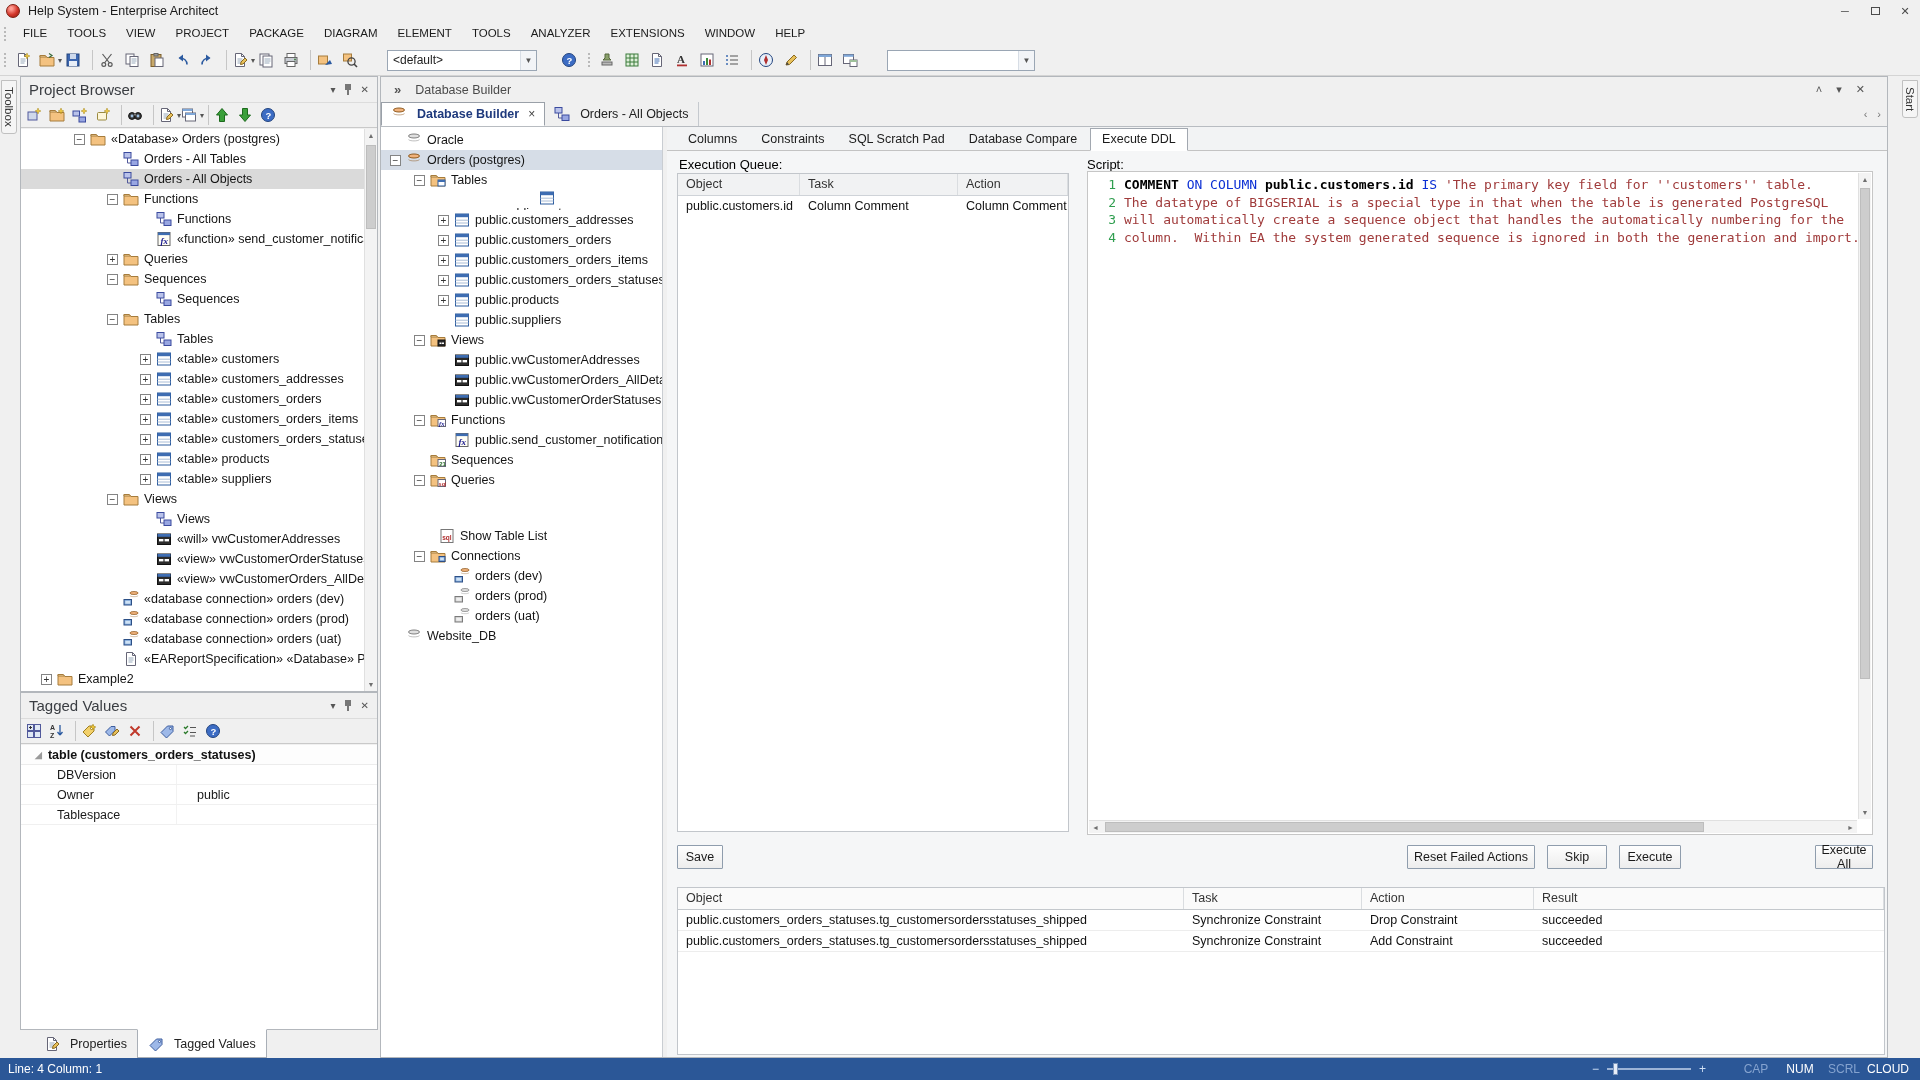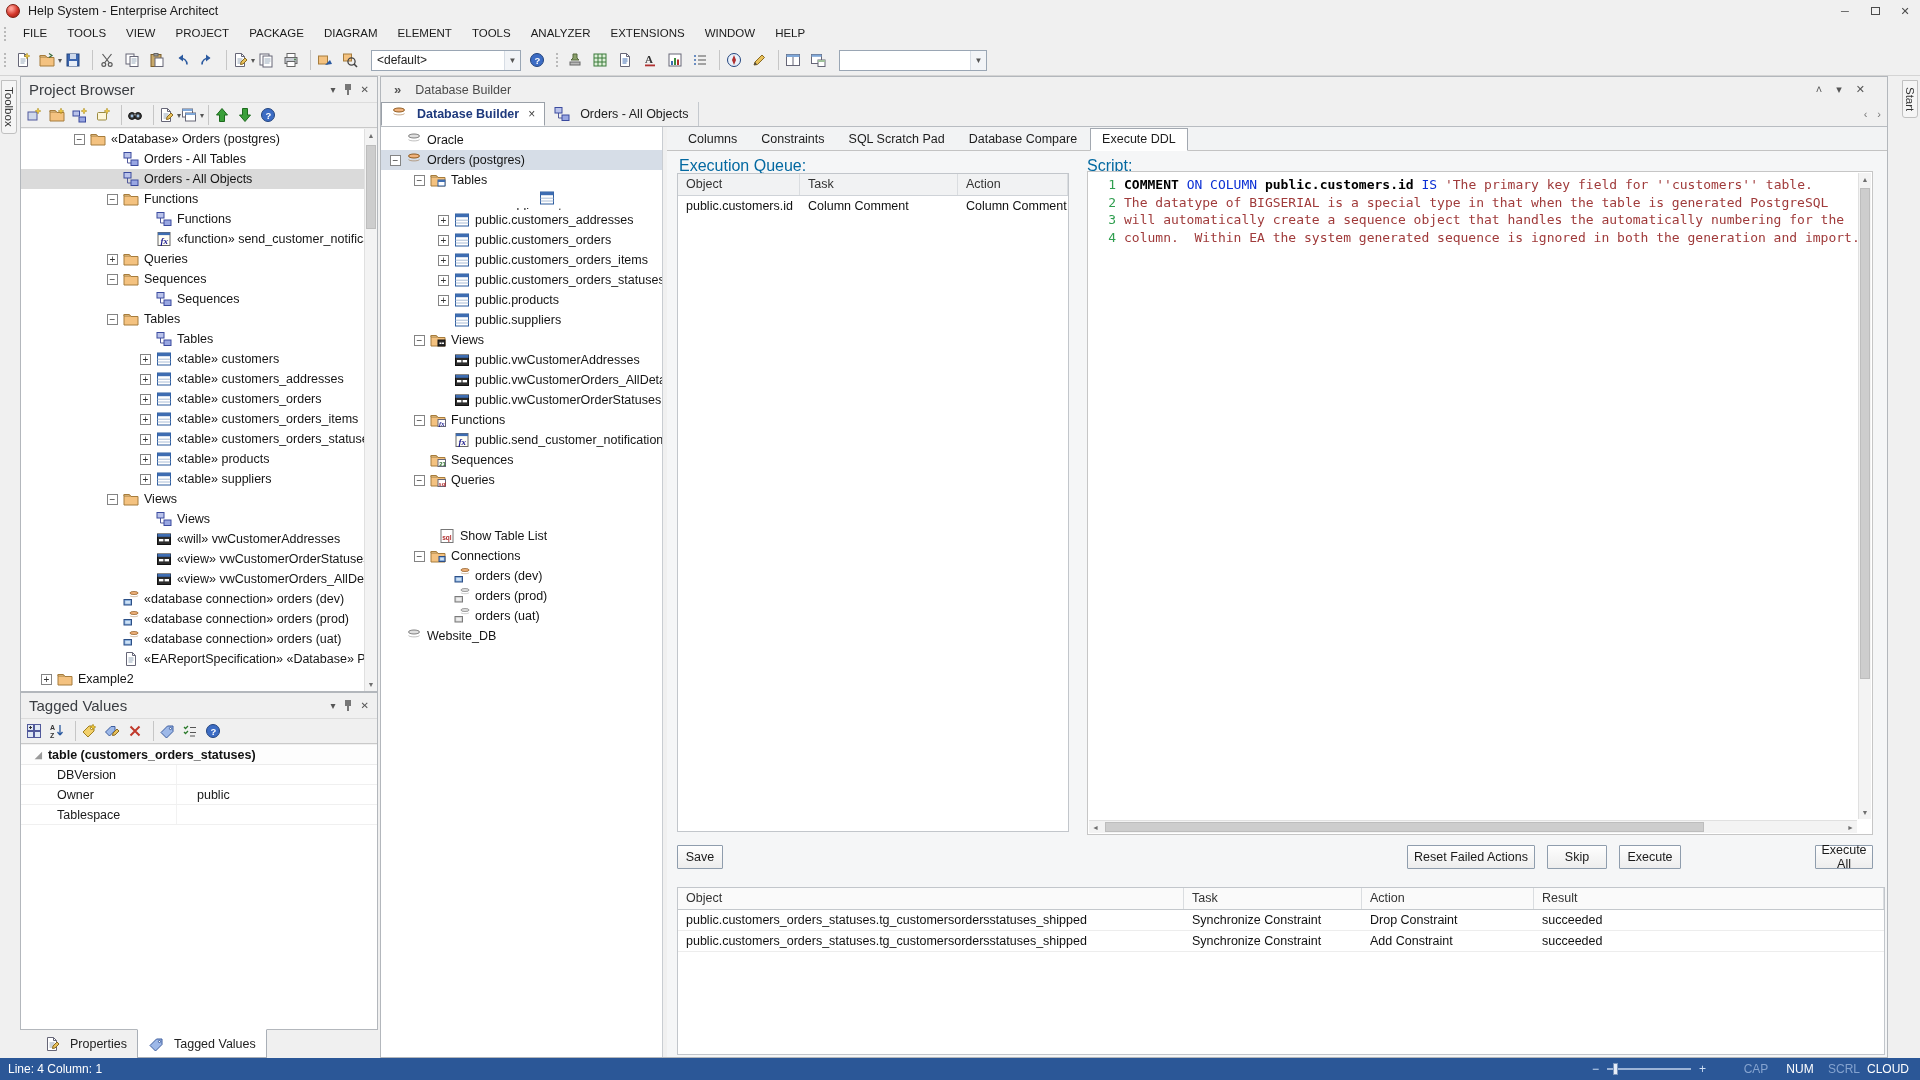--- a/index.html
+++ b/index.html
@@ -22,21 +22,21 @@
   .drag-dots { width:5px; height:14px; border-left:2px dotted #b9b9b9; margin:0 4px; }
   .menu-item { padding:0 10px; line-height:23px; color:#1c1c1c; }
 
   #toolbar { position:absolute; left:0; top:45px; width:1920px; height:31px; background:#f0f0f0;
     border-bottom:1px solid #d4d4d4; display:flex; align-items:center; }
   .tb-sep { width:1px; height:20px; background:#c6c6c6; margin:0 4px; }
   .tb-btn { width:25px; height:24px; display:flex; align-items:center; justify-content:center; }
   .tb-btn svg, .icn svg { width:16px; height:16px; display:block; }
   .tb-drop { font-size:8px; color:#555; margin-left:-2px; }
   .combo { height:21px; background:#fff; border:1px solid #9aa6b4; display:flex; align-items:center;
-    font-size:12px; color:#222; margin:0 6px; }
+    font-size:12px; color:#222; margin:0 22px; }
   .combo .ctext { flex:1; padding:0 5px; white-space:nowrap; overflow:hidden; }
   .combo .carrow { width:16px; height:100%; display:flex; align-items:center; justify-content:center;
     font-size:8px; color:#555; border-left:1px solid #d7dde5; background:#f2f4f7; }
 
   
   .vtab { position:absolute; writing-mode:vertical-rl; font-size:11.5px; color:#333;
     background:#f5f5f5; border:1px solid #c0c0c0; padding:6px 1px; border-radius:0 0 3px 3px; }
   #toolbox-tab { left:1px; top:80px; }
   #start-tab { right:2px; top:80px; border-radius:0 0 3px 3px; }
 
@@ -102,21 +102,21 @@
   #db-tree { left:0; top:0; bottom:0; width:282px; border-right:1px solid #c9cdd2; padding-top:3px; }
 
   
   #ddl { position:absolute; left:286px; top:0; right:0; bottom:0; background:#f5f6f7; }
   #ddl-tabs { height:24px; display:flex; align-items:flex-end; padding-left:10px; gap:2px;
     border-bottom:1px solid #c3c3c3; background:#f2f3f4; }
   .ddl-tab { padding:3px 11px 4px; font-size:12.5px; color:#1c1c1c; }
   .ddl-tab.active { background:#fff; border:1px solid #a2a8b0; border-bottom:1px solid #fff;
     margin-bottom:-1px; }
   #ddl-content { position:absolute; left:0; top:24px; right:0; bottom:0; }
-  .zone-label { position:absolute; font-size:16px; color:#0369a1; }
+  .zone-label { position:absolute; font-size:13px; color:#000000; }
   #queue-label { left:12px; top:6px; }
   #script-label { left:420px; top:6px; }
 
   #queue-box { position:absolute; left:10px; top:22px; width:392px; height:659px; background:#fff;
     border:1px solid #c2c6cb; font-size:12.5px; }
   .grid-head { display:grid; background:#f1f2f3; border-bottom:1px solid #cfd3d8; color:#333; }
   .grid-head > div { padding:2px 8px; border-right:1px solid #dadde0; line-height:17px; }
   .grid-row { display:grid; color:#111; }
   .grid-row > div { padding:2px 8px; line-height:16px; white-space:nowrap; overflow:hidden; }
   #queue-box .grid-head, #queue-box .grid-row { grid-template-columns:122px 158px 1fr; }

